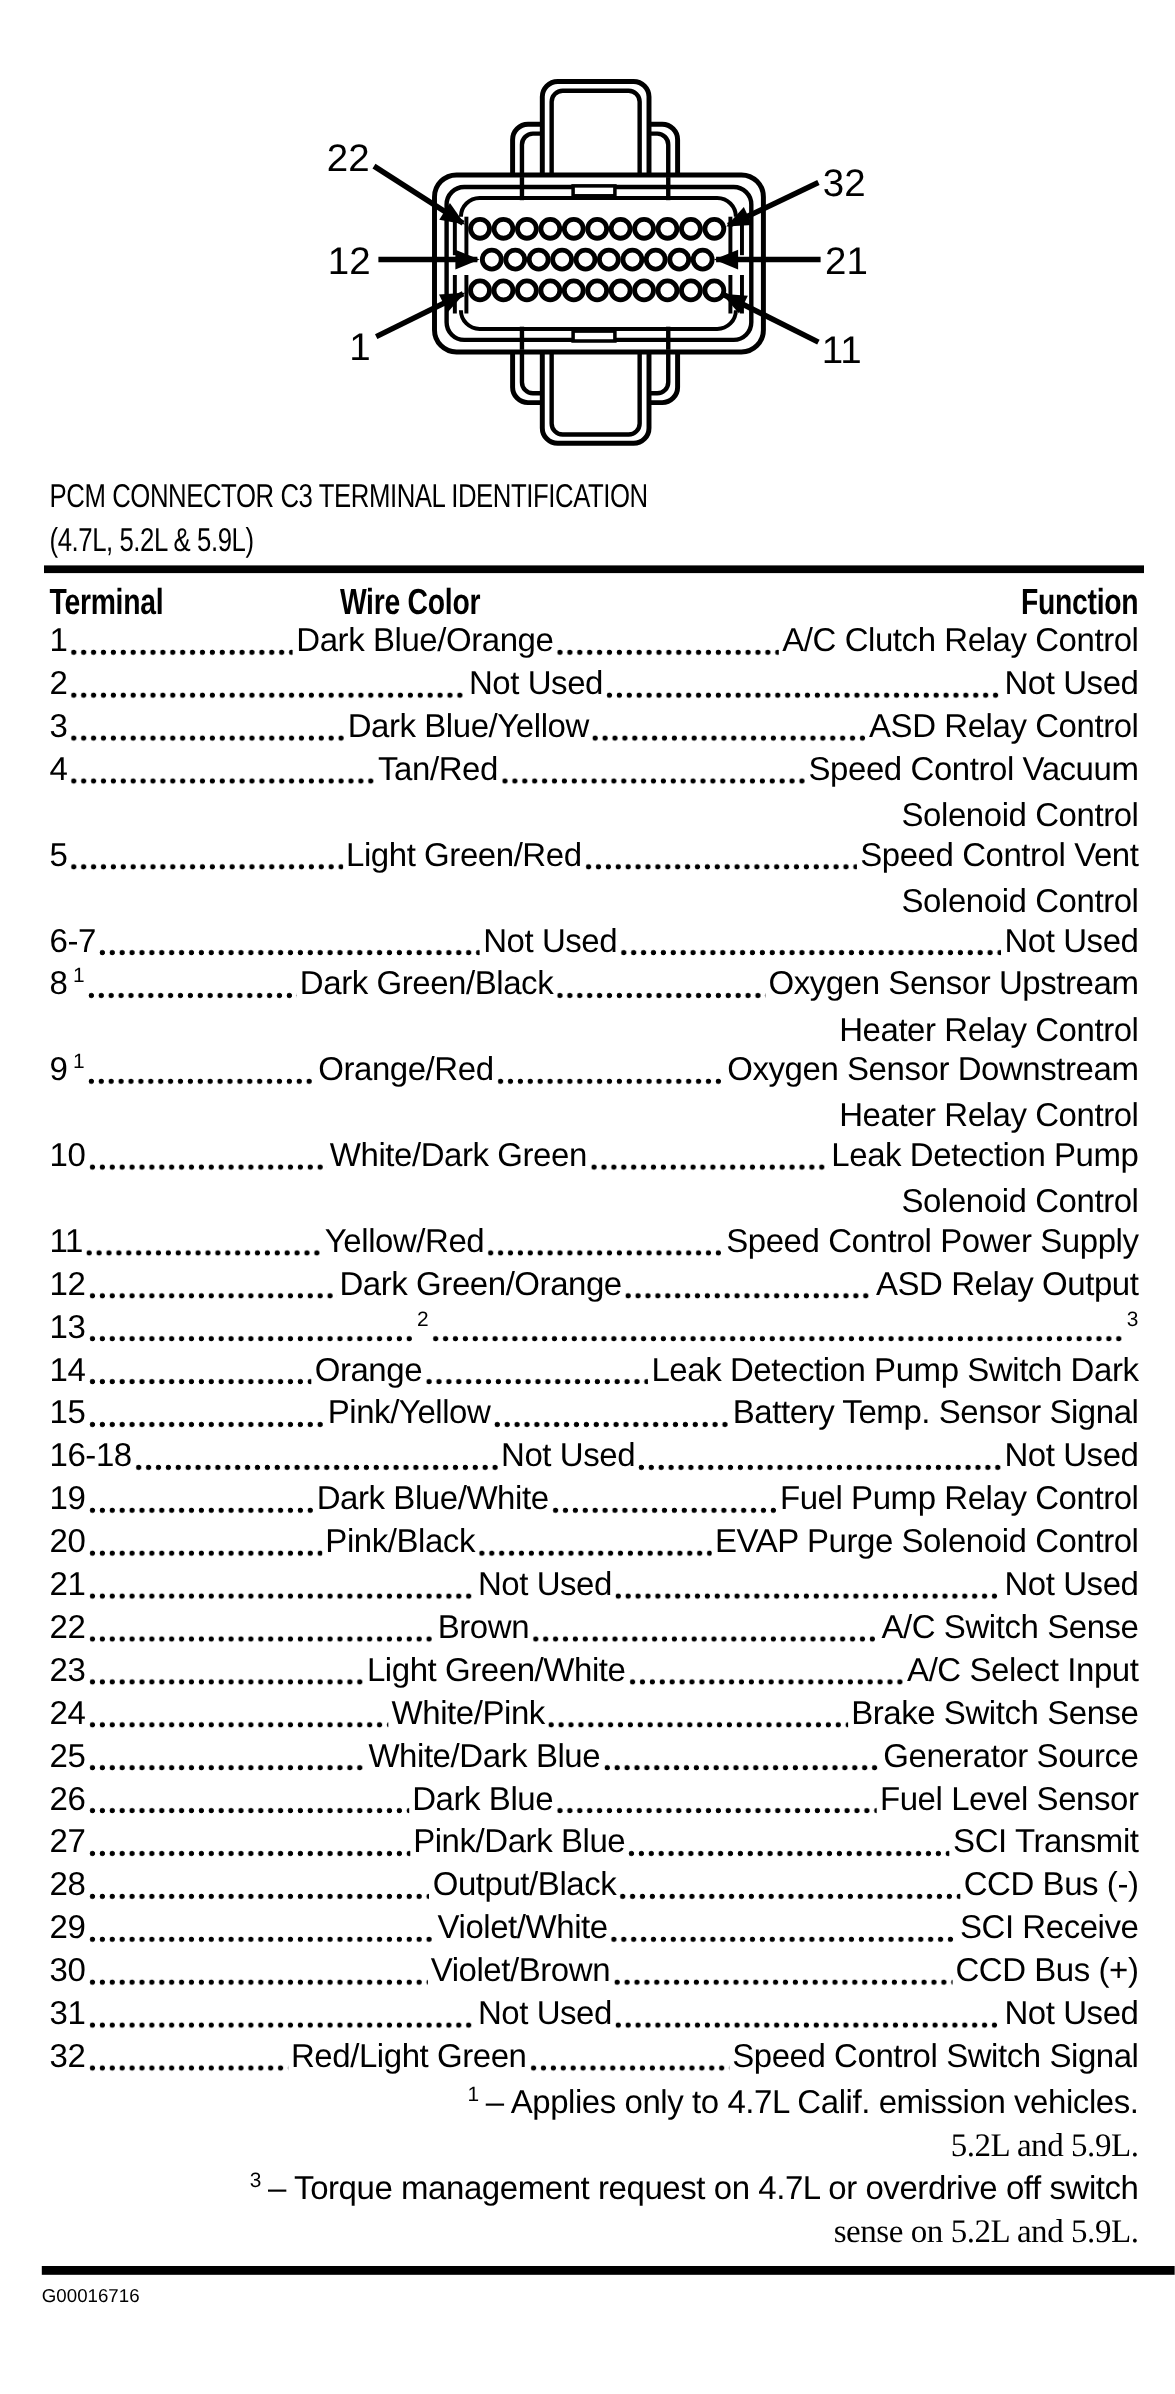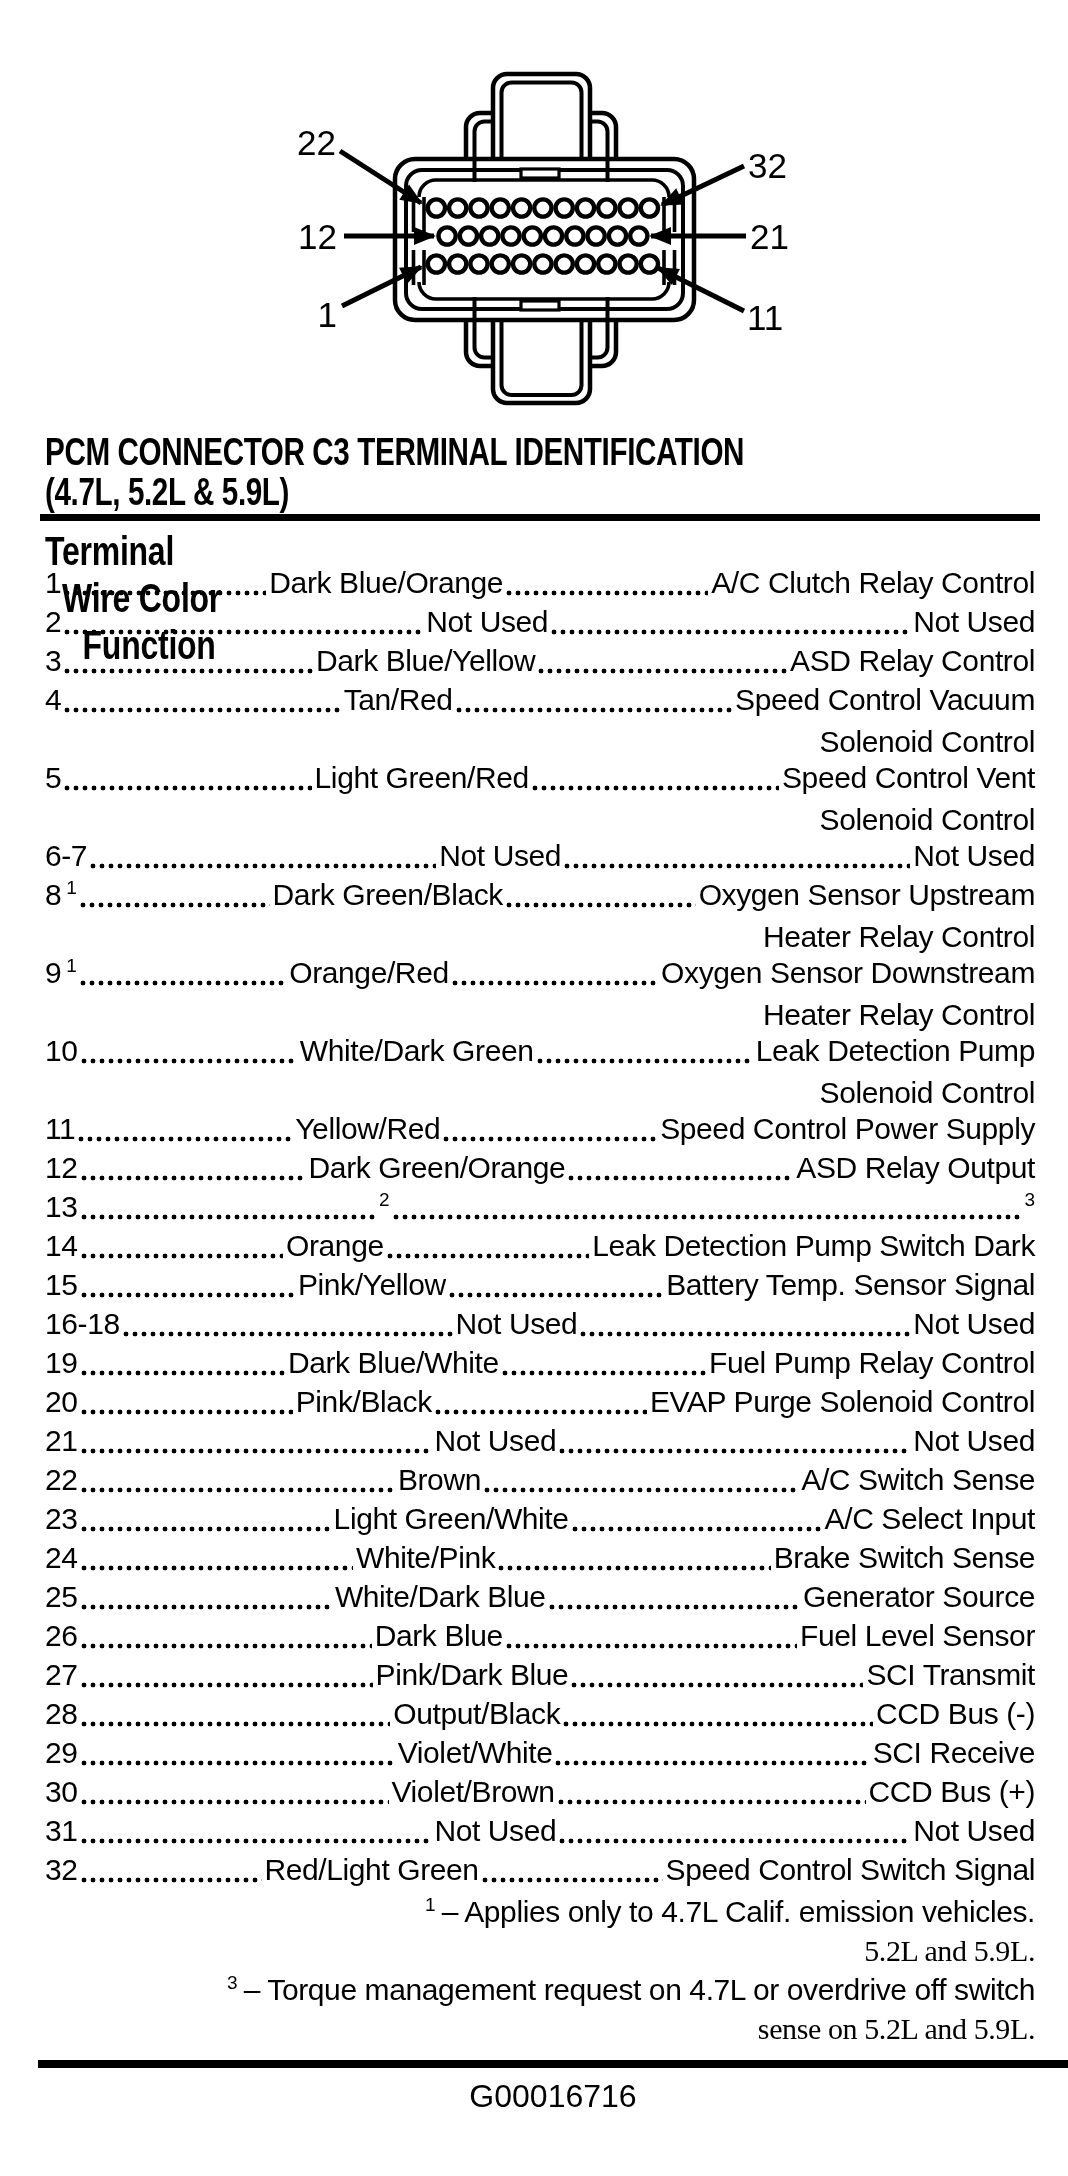--- a/index.html
+++ b/index.html
@@ -7,44 +7,44 @@
     width:1068px;height:2176px;background:#ffffff;color:#000;
     font-family:"Liberation Sans", sans-serif;overflow:hidden;
     -webkit-font-smoothing:none;
   }
   .figure{height:420px;}
   .figure svg{display:block;}
   .figure text{font-family:"Liberation Sans", sans-serif;font-size:35px;fill:#000;}
   .content{padding:12px 33px 0 45px;}
   .condense{display:inline-block;transform:scaleX(0.78);transform-origin:0 50%;white-space:nowrap;}
   .condense.right{transform-origin:100% 50%;}
-  .title{font-weight:bold;font-size:38px;line-height:40px;letter-spacing:-0.5px;}
+  .title{font-weight:normal;font-size:30px;line-height:40px;letter-spacing:-0.5px;}
   .rule{height:7px;background:#000;margin:2px 0 0 -5px;width:1000px;}
-  .hdr{display:flex;align-items:flex-start;font-weight:bold;font-size:41px;margin-top:7px;height:38px;letter-spacing:-0.3px;flex-direction:column;}
+  .hdr{display:flex;align-items:flex-start;font-weight:bold;font-size:33px;margin-top:7px;height:38px;letter-spacing:-0.3px;}
   .h-term{width:247px;flex:0 0 auto;}
   .h-wire{flex:1 1 auto;margin-left:17px;}
   .h-func{flex:0 0 auto;text-align:right;}
   .rows{font-size:30px;letter-spacing:-0.4px;}
   .t-line{display:flex;align-items:baseline;height:39px;}
   .t-num,.t-wire,.t-func{white-space:nowrap;flex:0 0 auto;}
   .t-cont{text-align:right;height:39px;line-height:39px;white-space:nowrap;}
   .leader{
     flex:1 1 0;min-width:14px;height:6px;align-self:flex-end;margin:0 3px 9px 3px;
     background-image:radial-gradient(circle at 3px 3px,#000 2.1px,transparent 2.7px);
     background-size:9px 6px;background-repeat:repeat-x;background-position:left bottom;
   }
   .t-row[data-term="13"] .lead-a{flex-grow:0.47;}
   .sup{font-size:19px;position:relative;top:-11px;letter-spacing:0;}
   .t-sup{margin-left:5px;}
   .footnotes{font-size:30px;letter-spacing:-0.4px;}
   .fn,.fn-cont{height:39px;line-height:39px;white-space:nowrap;text-align:right;}
   .fn-text{margin-left:6px;}
   .fn-cont{padding-left:52px;font-family:Liberation Serif, serif;}
   .bottom-rule{height:8px;background:#000;margin:12px 0 0 38px;width:1030px;}
-  .footer-code{font-size:32px;margin:10px 0 0 38px;letter-spacing:0;text-align:center;}
+  .footer-code{font-size:17px;margin:10px 0 0 38px;letter-spacing:0;}
 </style>
 </head>
 <body>
 
 <div class="figure">
   <svg width="1068" height="420" viewBox="0 0 1068 420">
     <defs>
       <marker id="ah" markerUnits="userSpaceOnUse" markerWidth="26" markerHeight="20" refX="21" refY="10" orient="auto">
         <path d="M1,1 L23,10 L1,19 Z" fill="#000"></path>
       </marker>

